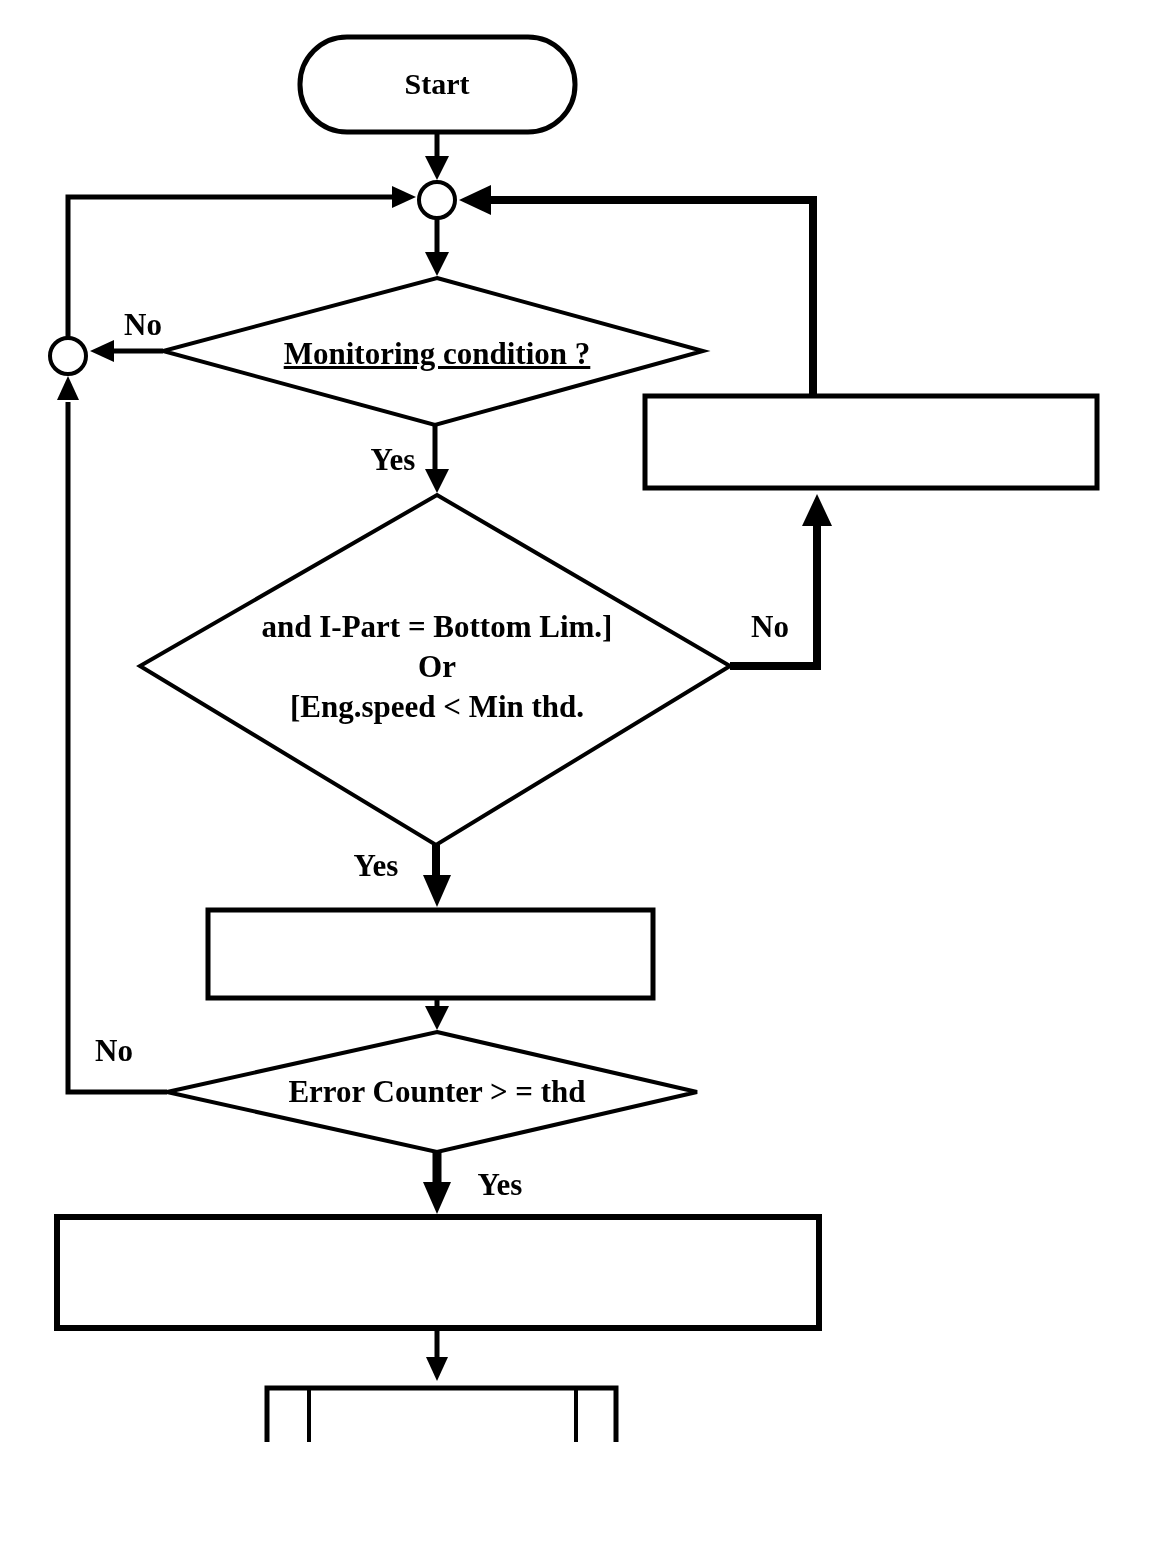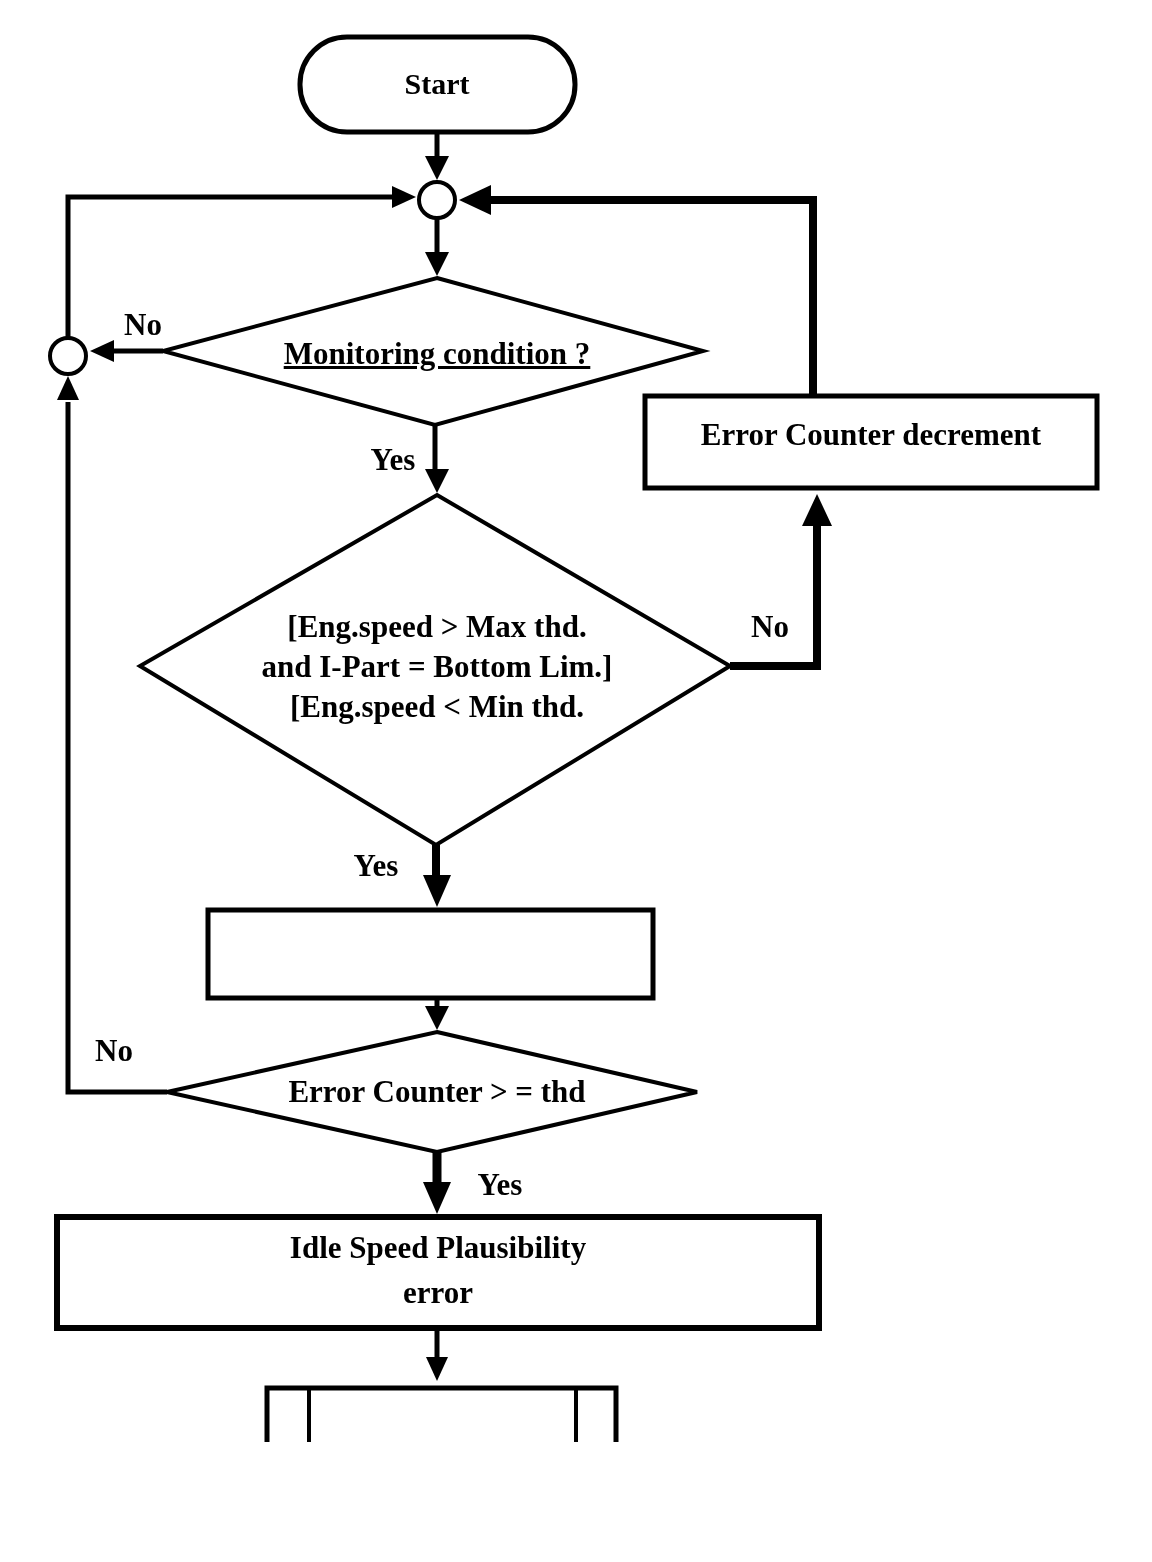--- a/index.html
+++ b/index.html
@@ -98,34 +98,29 @@
       <polygon points="437,1214 423,1182 451,1182"></polygon>
       <polygon points="437,1381 426,1357 448,1357"></polygon>
     </g>
   </svg>
 
   <div class="lbl lbl-start">Start</div>
 
   <div class="lbl lbl-mon">Monitoring condition ?</div>
 
   <div class="lbl lbl-window">
-    <div>[Eng.speed &gt; Max thd.</div>
     <div>and I-Part = Bottom Lim.]</div>
+    <div>Or</div>
     <div>[Eng.speed &lt; Min thd.</div>
   </div>
 
-  <div class="lbl lbl-decr">Error Counter decrement</div>
 
 
   <div class="lbl lbl-thd">Error Counter &gt; = thd</div>
 
-  <div class="lbl lbl-idle">
-    <div>Idle Speed Plausibility</div>
-    <div>error</div>
-  </div>
 
 
   <div class="lbl lbl-no1">No</div>
   <div class="lbl lbl-yes1">Yes</div>
   <div class="lbl lbl-no2">No</div>
   <div class="lbl lbl-yes2">Yes</div>
   <div class="lbl lbl-no3">No</div>
   <div class="lbl lbl-yes3">Yes</div>
 
 </div>

